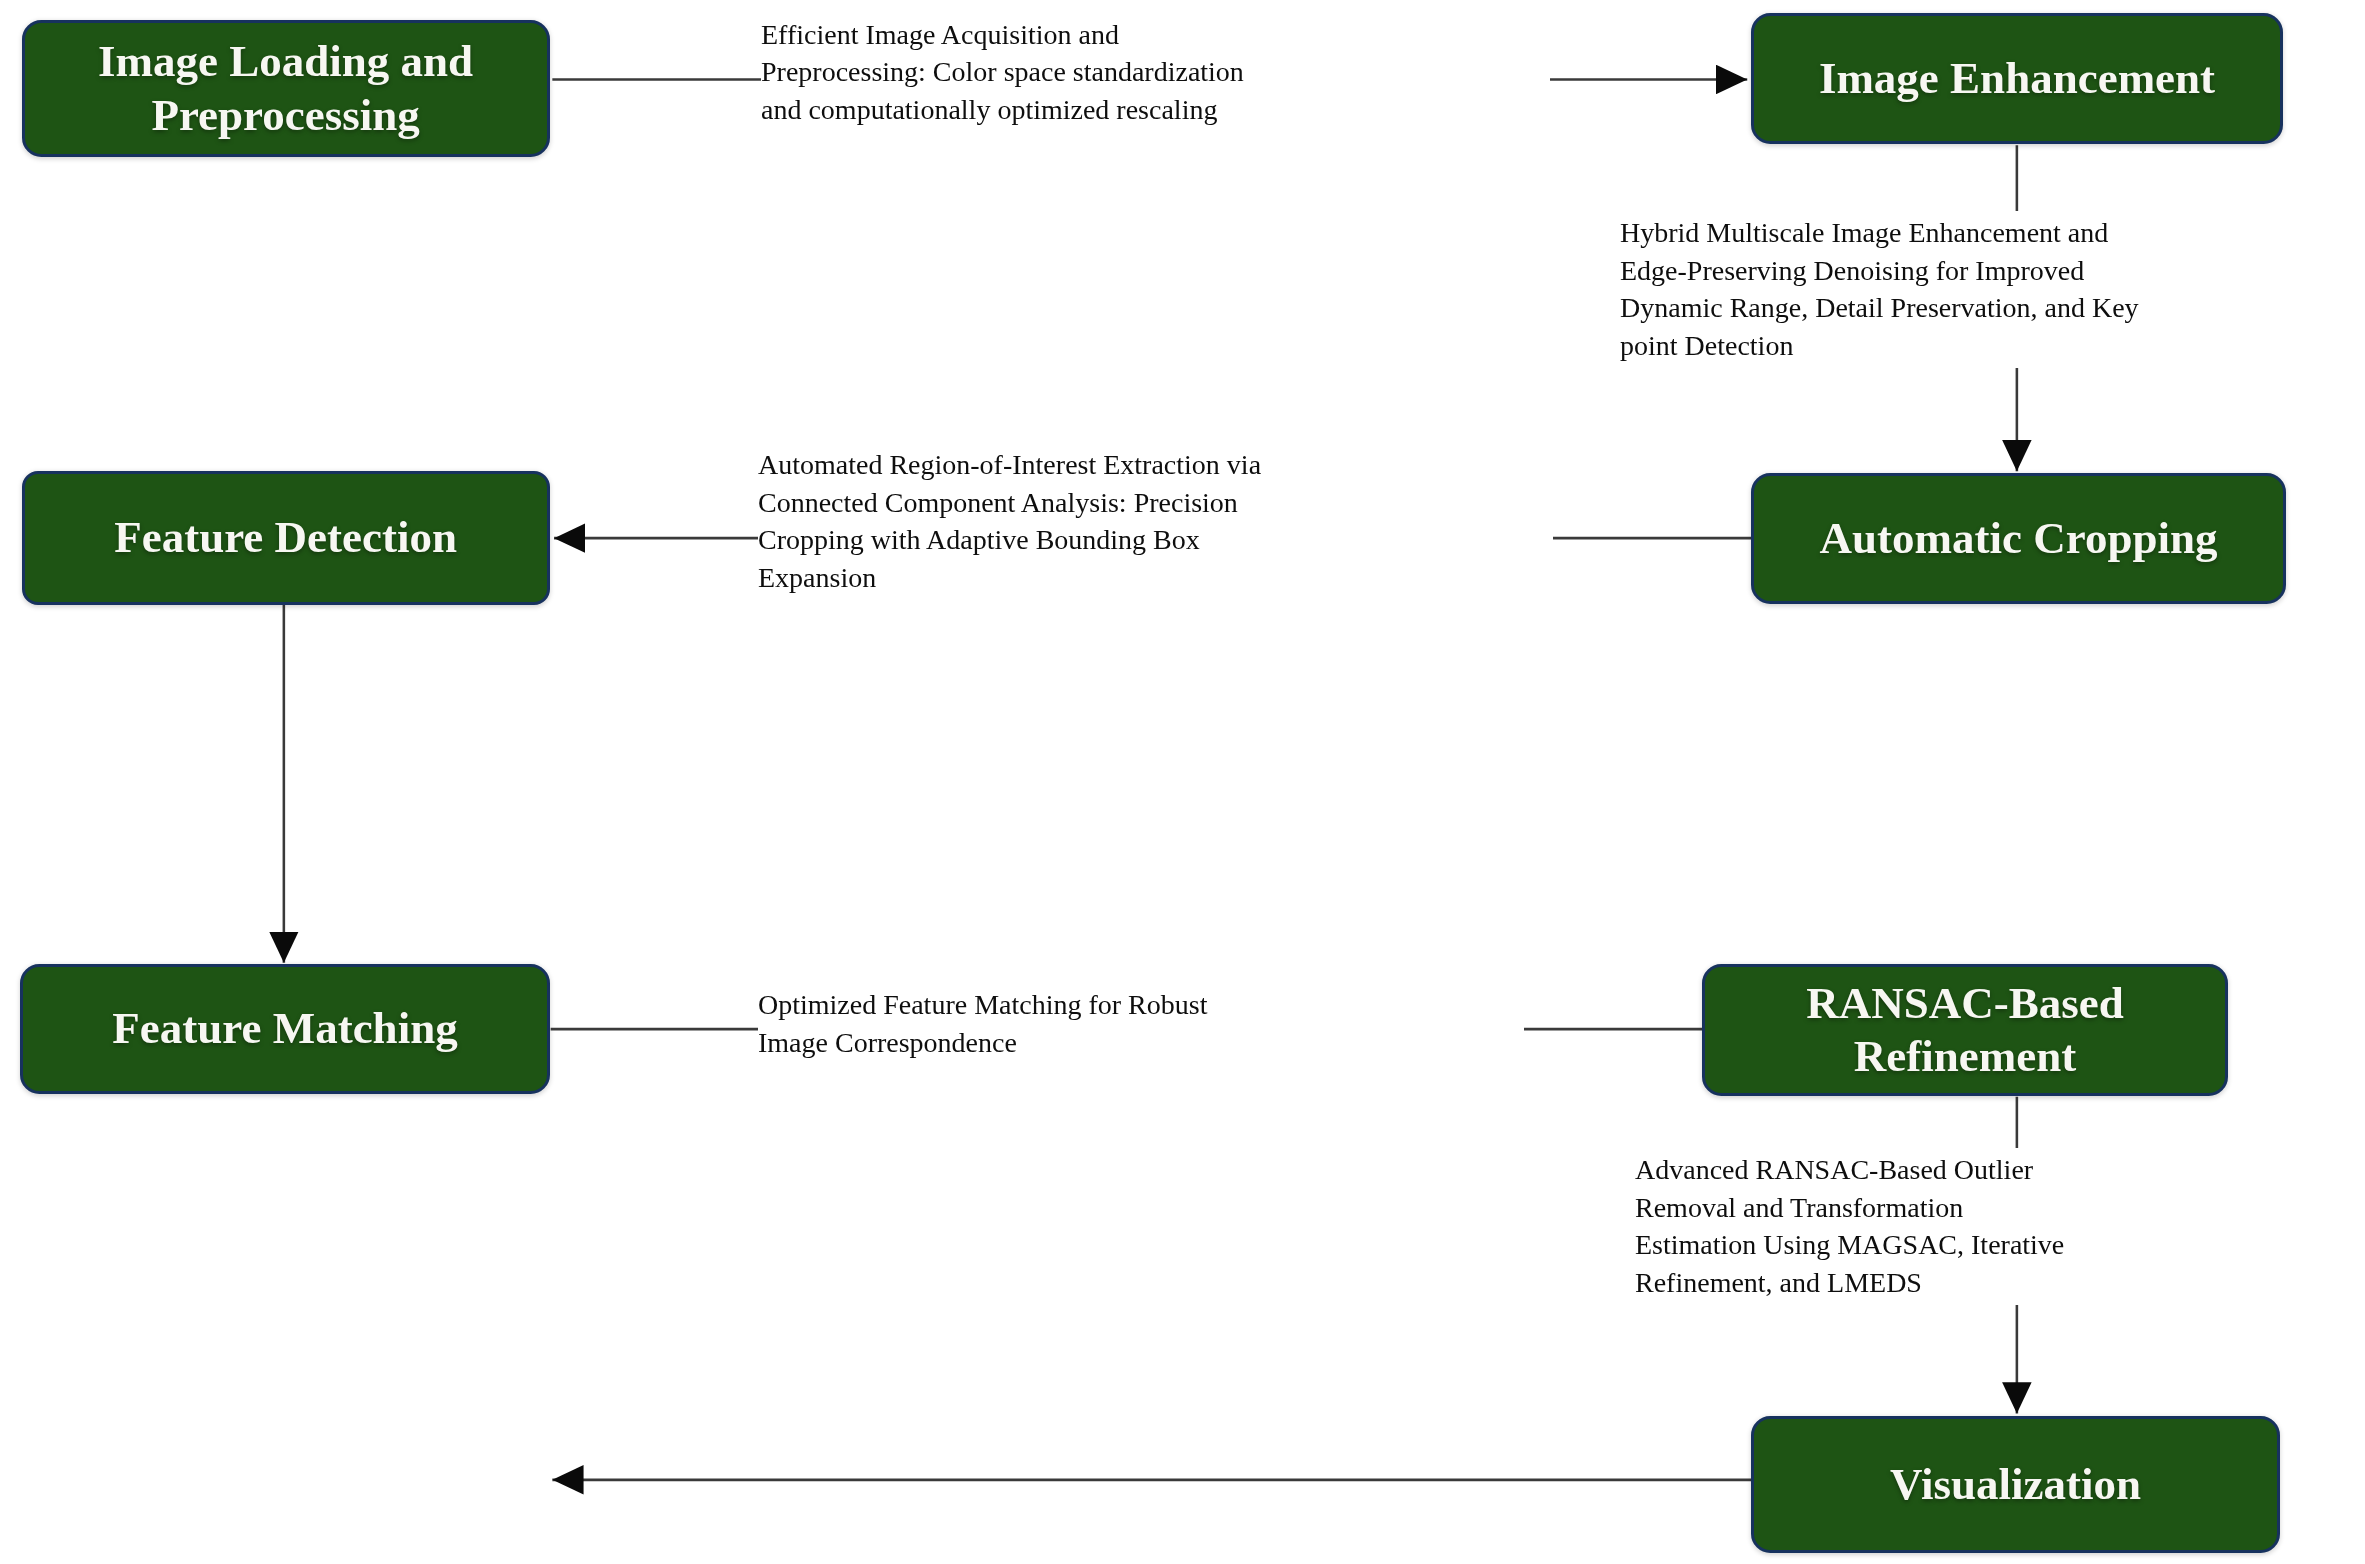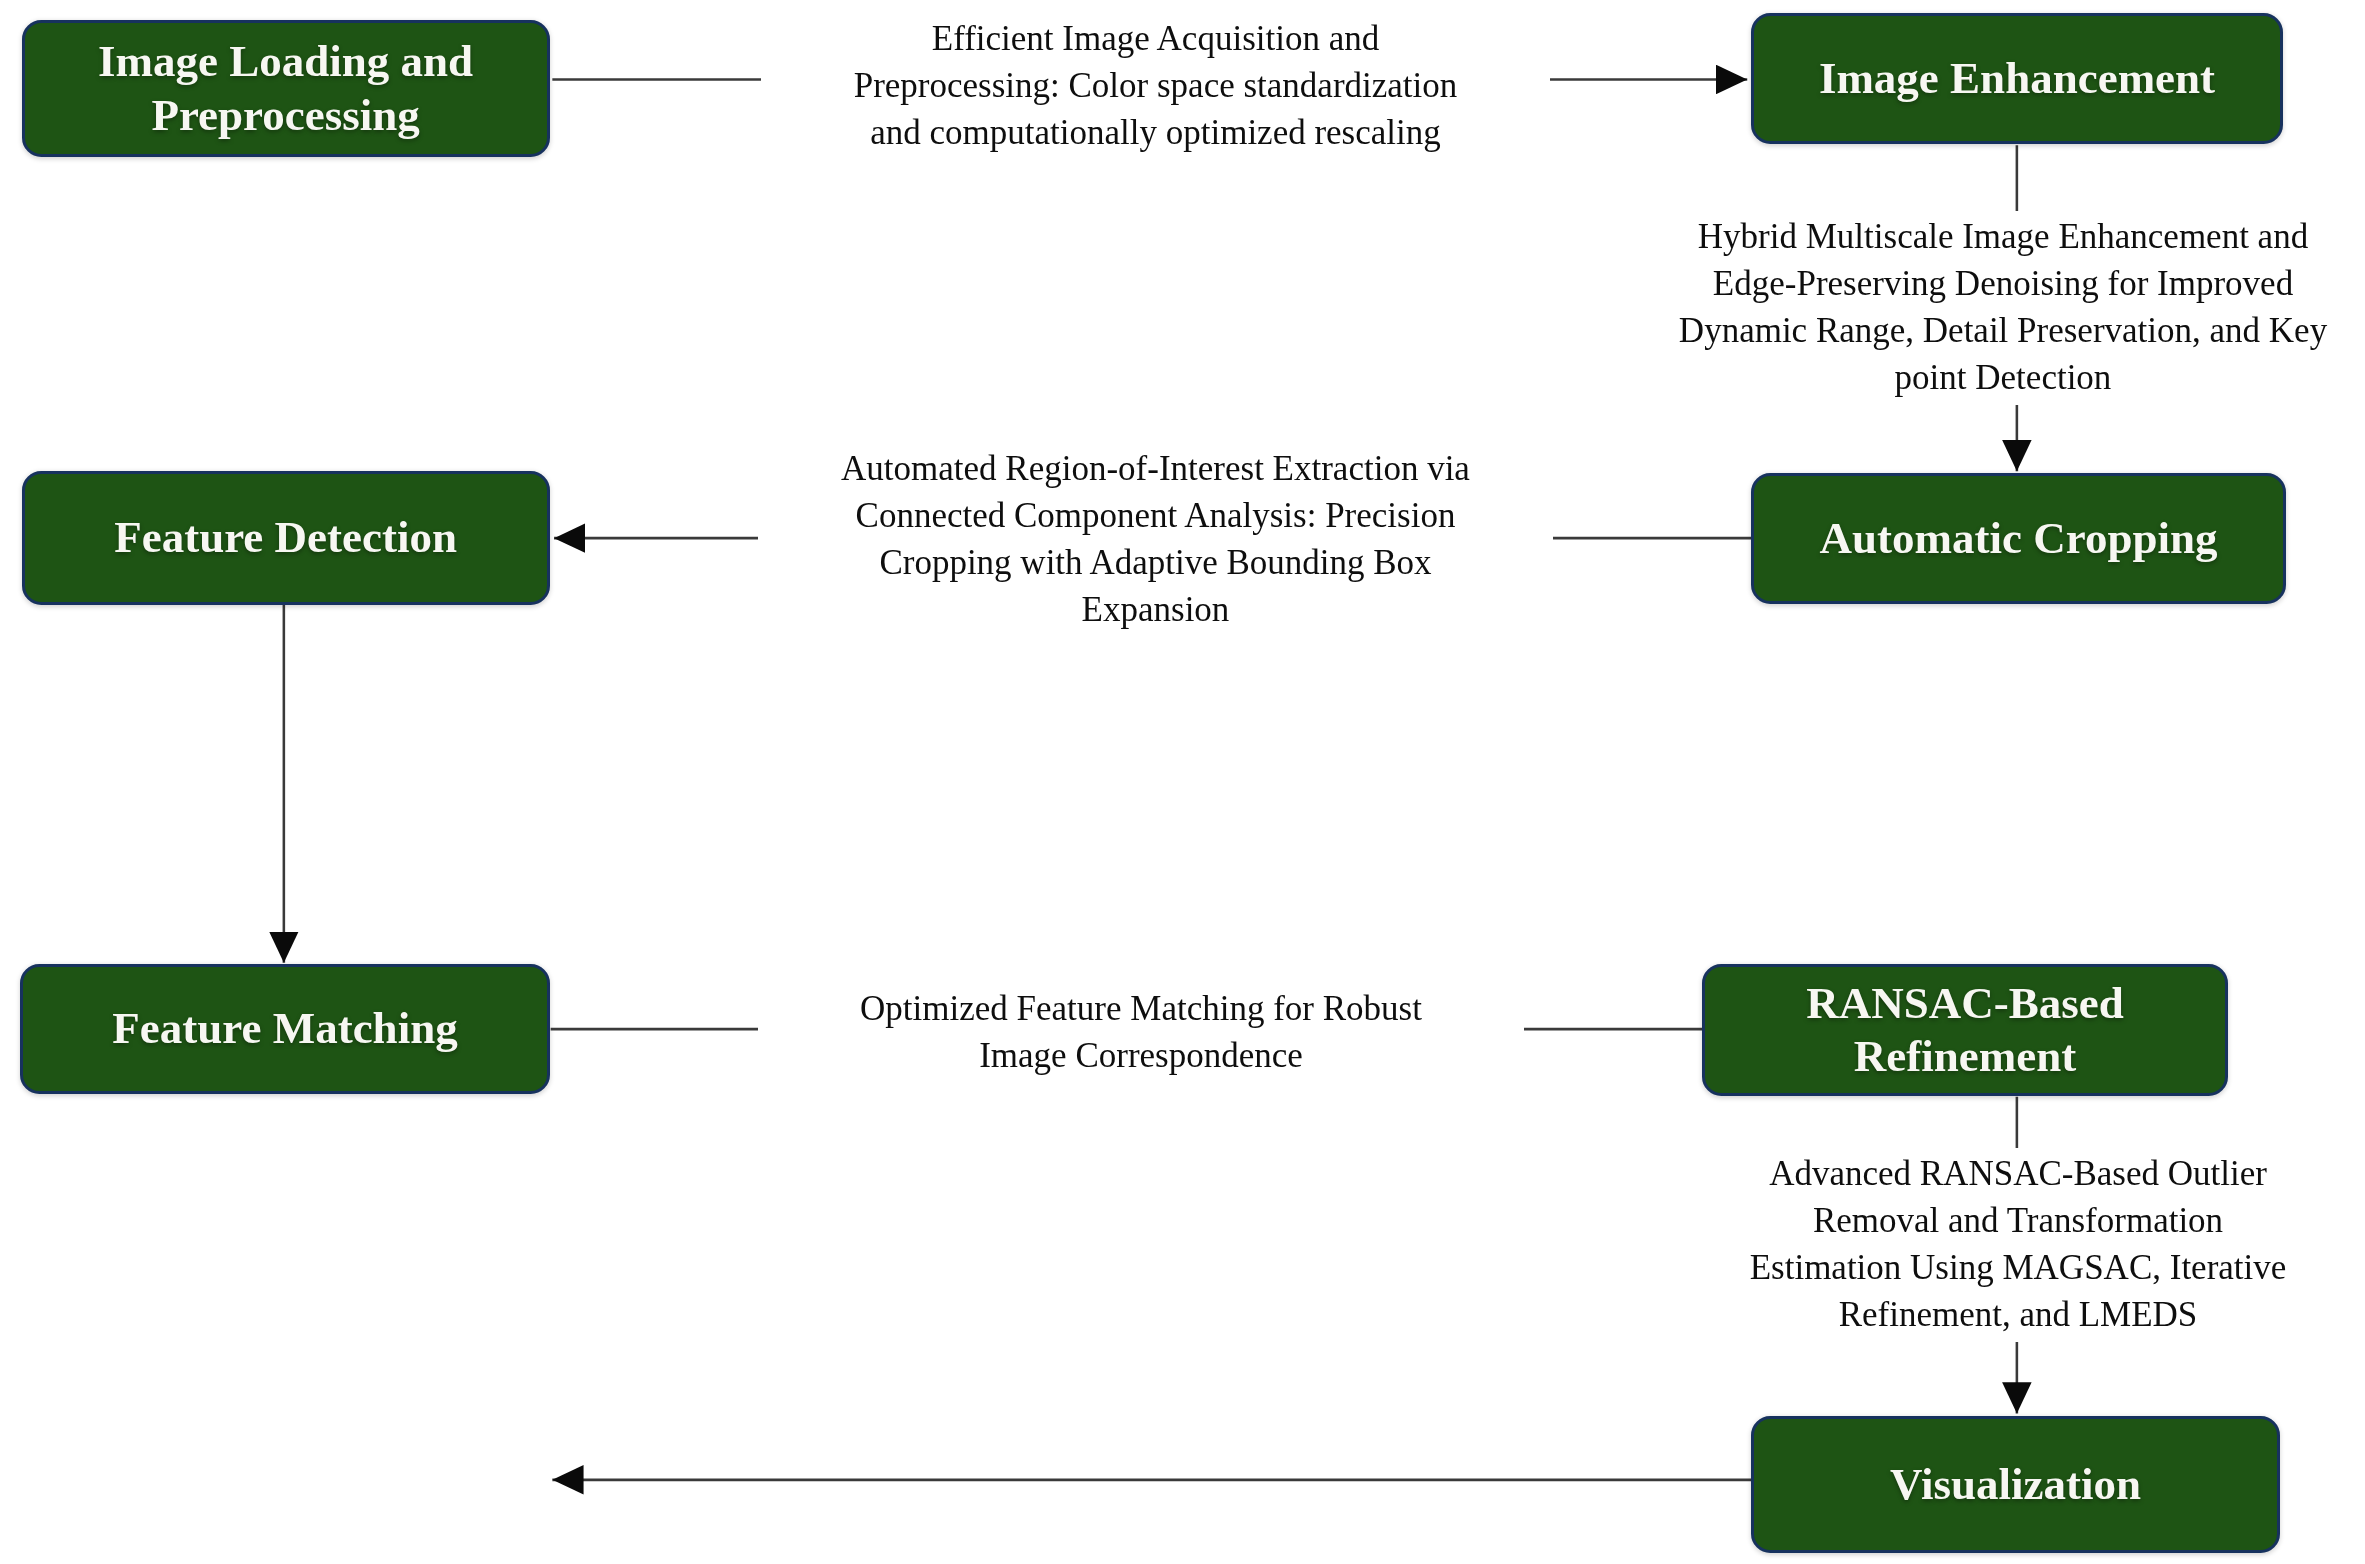--- a/index.html
+++ b/index.html
@@ -18,21 +18,21 @@
     position:absolute;display:flex;align-items:center;justify-content:center;
     text-align:center;white-space:pre-line;
     background:var(--node_fill);border:3.4px solid var(--node_border);border-radius:19.3px;
     color:var(--node_text);font-weight:bold;font-size:45px;line-height:1.18;
     text-shadow:0 1.7px 4px rgba(0,0,0,0.35);
     box-shadow:0 1.7px 5.1px rgba(0,0,0,0.18);
   }
   .node.end{background:var(--end_fill);}
   .edge-label{
     position:absolute;background:var(--background);color:var(--label_text);
-    text-align:center;white-space:pre-line;font-size:35px;line-height:1.34;
+    text-align:left;white-space:pre-line;font-size:28px;line-height:1.34;
     padding:3.4px 0;
   }
 </style>
 </head>
 <body>
 
 <div id="stage">
 
   <svg id="edges" width="2366" height="1565" viewBox="0 0 4168 2757">
     <defs>
@@ -47,21 +47,21 @@
     <line x1="970" y1="1813" x2="3078" y2="1813" marker-end="url(#arrow)"></line>
     <line x1="3553" y1="1932" x2="3553" y2="2490" marker-end="url(#arrow)"></line>
     <line x1="3085" y1="2607" x2="973" y2="2607" marker-end="url(#arrow)"></line>
   </svg>
 
   <div class="node" style="left:21.6px;top:20px;width:528px;height:137px;">Image Loading and
 Preprocessing</div>
 
   <div class="node" style="left:1751px;top:13px;width:532px;height:131px;">Image Enhancement</div>
 
-  <div class="node" style="left:21.6px;top:471px;width:528px;height:134px;">Feature Detection</div>
+  <div class="node" style="left:21.6px;top:471px;width:528px;height:134px;border-radius:16px;">Feature Detection</div>
 
   <div class="node" style="left:1751px;top:473px;width:535px;height:131px;">Automatic Cropping</div>
 
   <div class="node" style="left:20px;top:964px;width:530px;height:130px;">Feature Matching</div>
 
   <div class="node" style="left:1702px;top:964px;width:526px;height:132px;">RANSAC-Based
 Refinement</div>
 
 
   <div class="node" style="left:1751px;top:1416px;width:529px;height:137px;">Visualization</div>

